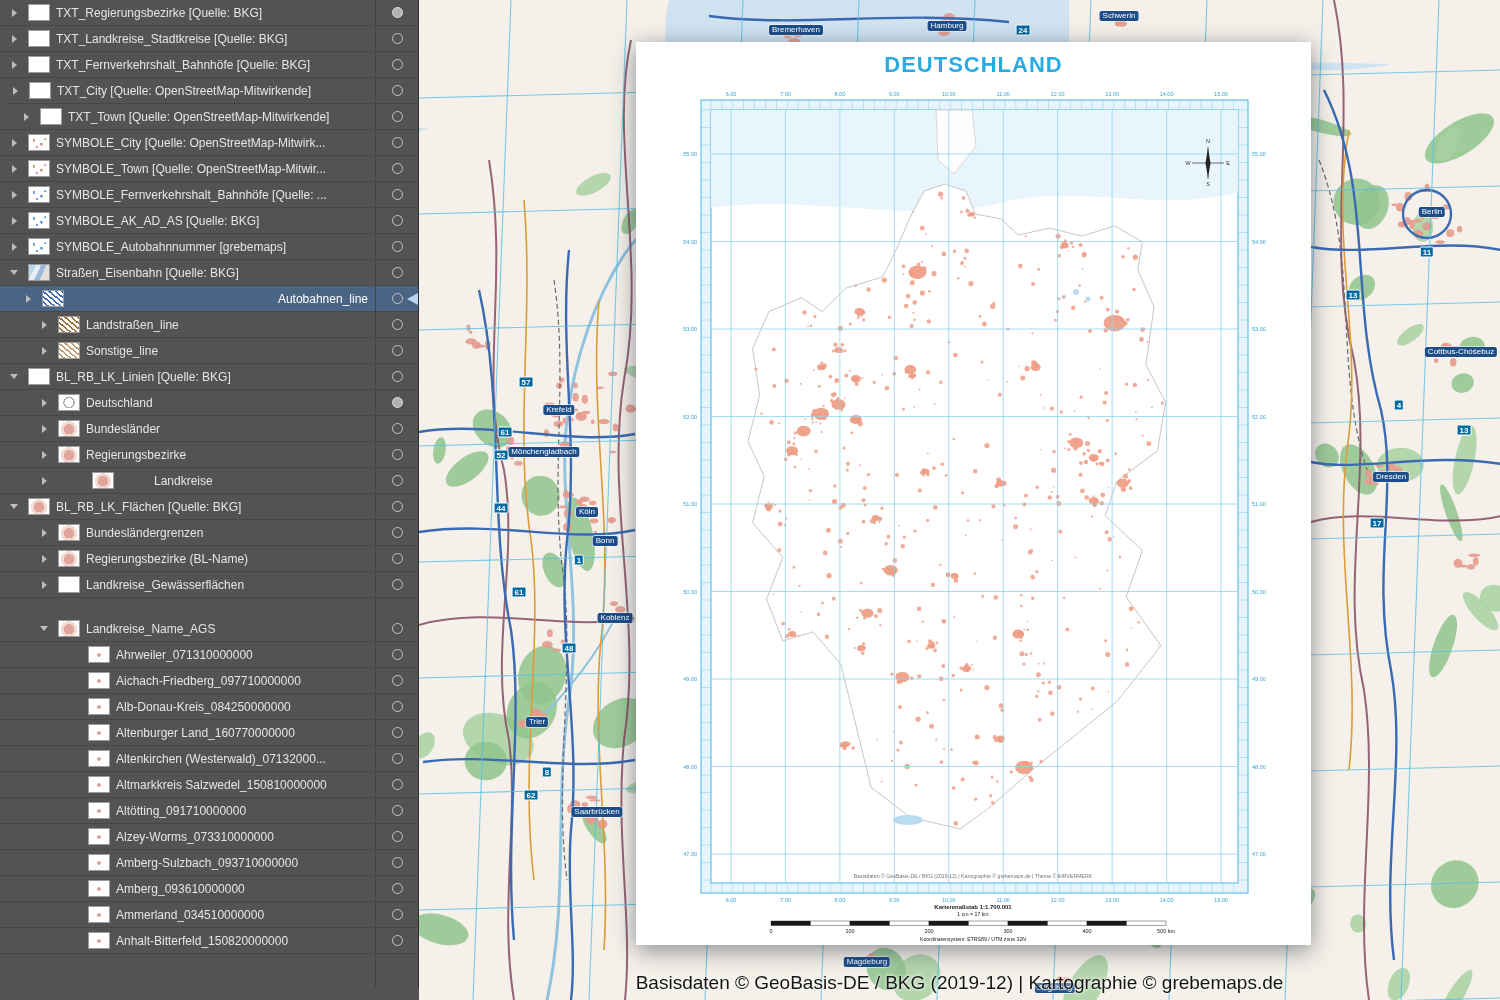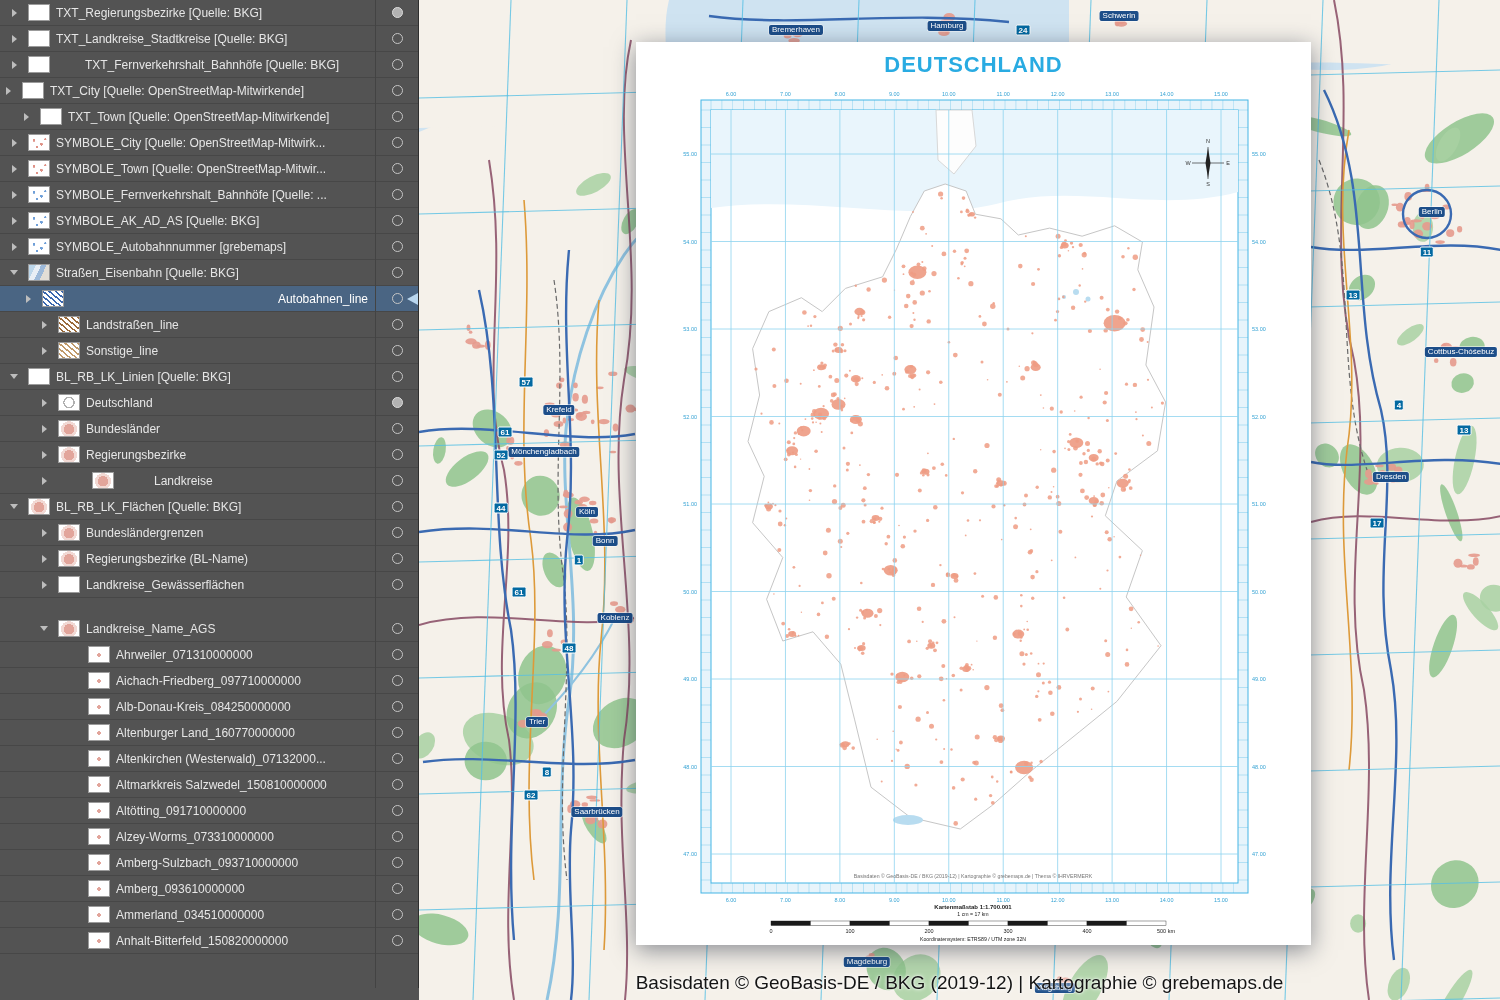--- a/index.html
+++ b/index.html
@@ -70,32 +70,32 @@
     <span class="chev-box">
             <i class="chev"></i>
           </span>
     <span class="thumb thumb-txt"></span>
     <span class="layer-label">TXT_Landkreise_Stadtkreise [Quelle: BKG]</span>
     <span class="target-box">
             <span class="target"></span>
           </span>
 
   </div>
-        <div class="layer-row" style="padding-left: 6px; text-align: center;">
+        <div class="layer-row" style="padding-left: 6px;">
     <span class="chev-box">
             <i class="chev"></i>
           </span>
     <span class="thumb thumb-txt"></span>
     <span class="layer-label">TXT_Fernverkehrshalt_Bahnhöfe [Quelle: BKG]</span>
     <span class="target-box">
             <span class="target"></span>
           </span>
 
   </div>
-        <div class="layer-row" style="">
+        <div class="layer-row" style=" margin-left: 7px;">
     <span class="chev-box">
             <i class="chev"></i>
           </span>
     <span class="thumb thumb-txt"></span>
     <span class="layer-label">TXT_City [Quelle: OpenStreetMap-Mitwirkende]</span>
     <span class="target-box">
             <span class="target"></span>
           </span>
 
   </div>

